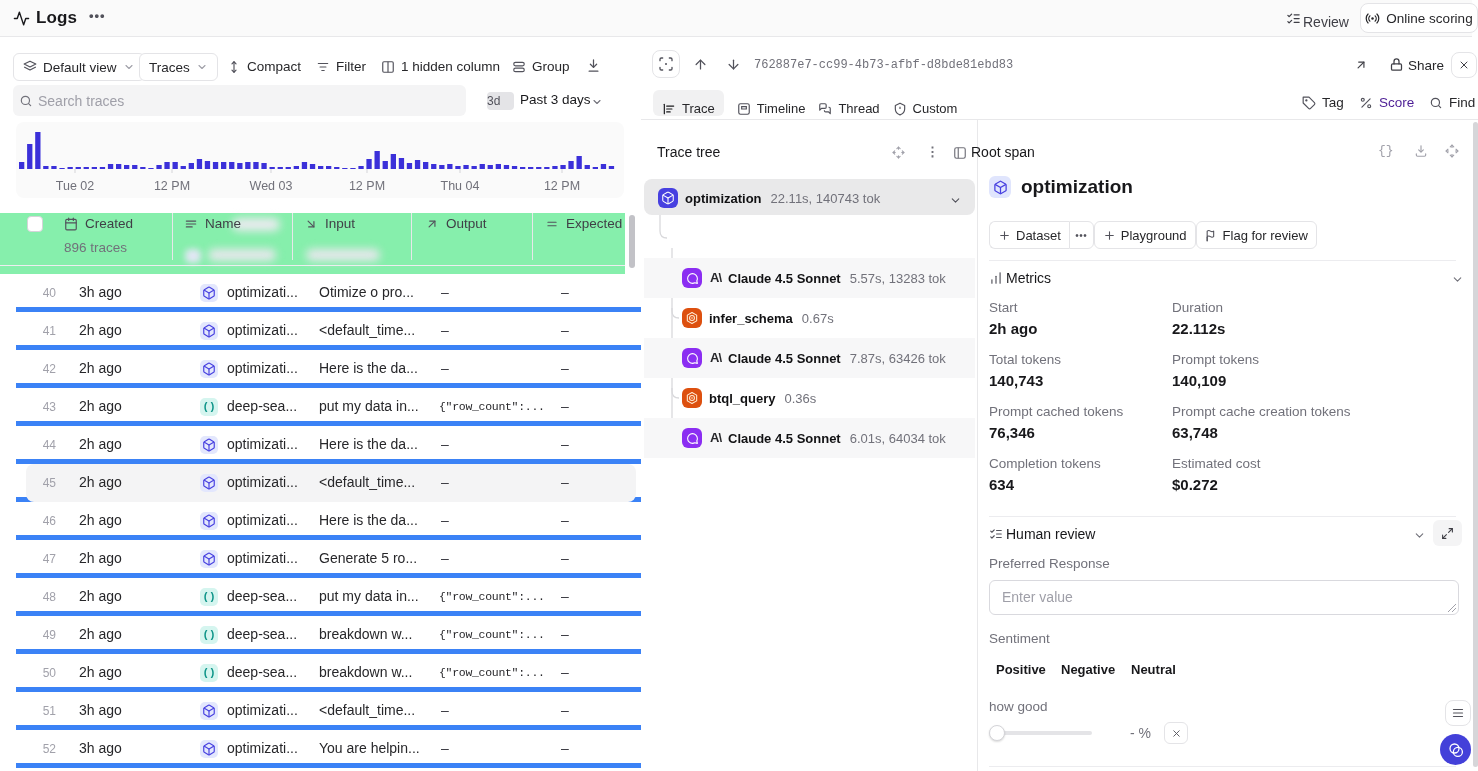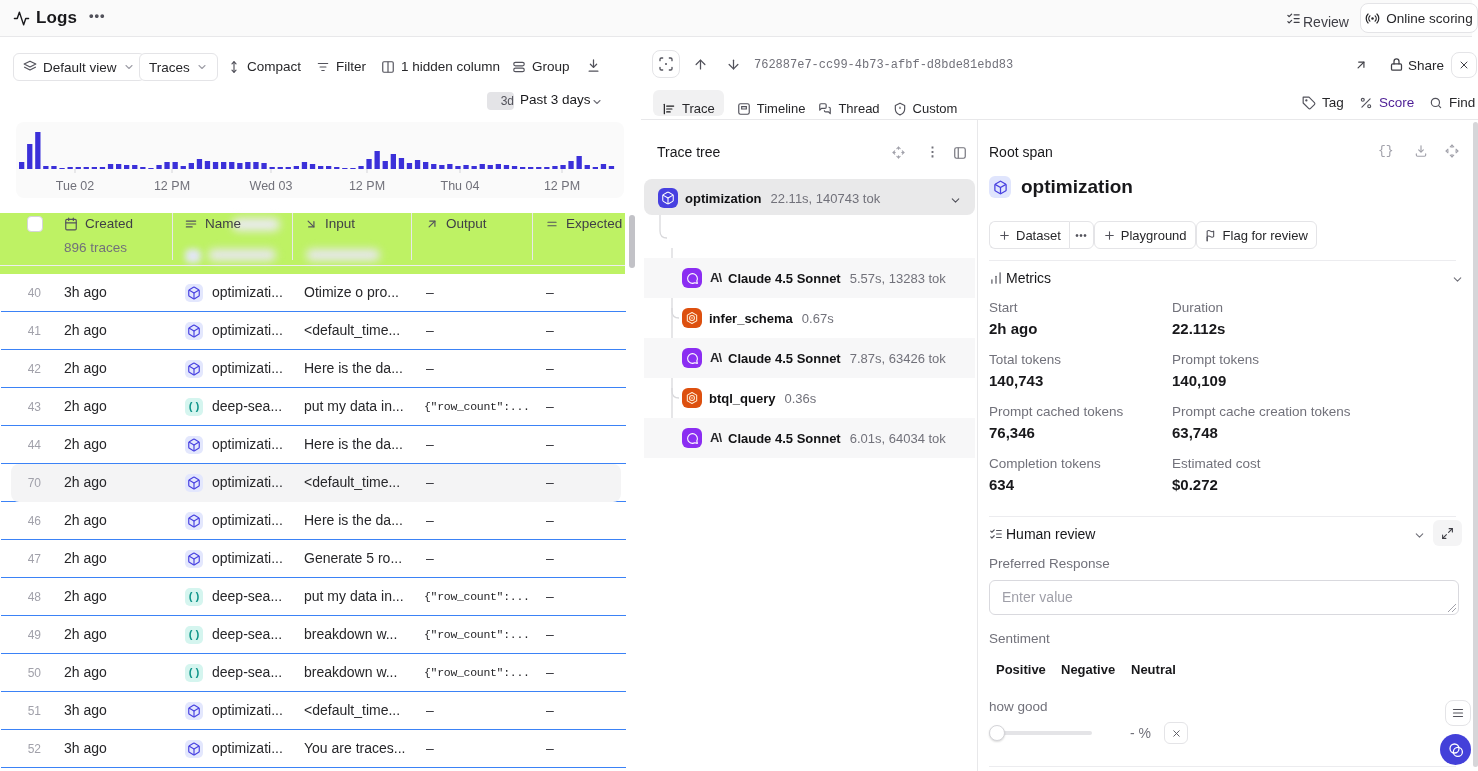--- a/index.html
+++ b/index.html
@@ -23,28 +23,28 @@
 
 #leftpanel { position:absolute; left:0; top:37px; width:725px; height:734px; background:#fff;
   border-right:1px solid #e8e8ea; }
 .toolbtn { position:absolute; top:16px; height:28px; border:1px solid #e4e4e7; border-radius:6px;
   display:flex; align-items:center; padding:0 9px; gap:6px; font-size:13.5px; color:#27272a; background:#fff;}
 .flatbtn { position:absolute; top:22px; display:flex; align-items:center; gap:6px; font-size:13.5px; color:#27272a; }
 #searchbox { position:absolute; left:13px; top:48px; width:453px; height:31px; background:#f4f4f5;
   border-radius:6px; display:flex; align-items:center; padding:0 6px; gap:5px; }
 #searchbox span { color:#9f9fa8; font-size:14px; }
 #badge3d { position:absolute; left:487px; top:55px; width:27px; height:18px; background:#e4e4e7;
-  border-radius:4px; font-size:12px; color:#52525b; text-align:right; line-height:18px; }
+  border-radius:4px; font-size:12px; color:#52525b; text-align:left; line-height:18px; }
 #past3 { position:absolute; left:520px; top:55px; font-size:13.5px; font-weight:500; color:#18181b;text-align:center; }
 #chartpanel { position:absolute; left:16px; top:85px; width:608px; height:76px; background:#fafafa; border-radius:8px; }
 
 
 #tablewrap { position:absolute; left:0; top:176px; width:625px; height:558px; }
 .th-label { font-size:13.5px; color:#3f3f46; font-weight:500; display:flex; gap:7px; align-items:center;}
-.trow { position:absolute; left:1px; width:625px; height:38px; border-bottom:1px solid #3b82f6; }
+.trow { position:absolute; left:16px; width:625px; height:38px; border-bottom:5px solid #3b82f6; }
 .rn { position:absolute; left:0; width:40px; text-align:right; top:12px; font-size:12px; color:#a1a1aa; }
 .tago { position:absolute; left:63px; top:10px; font-size:14px; color:#27272a; }
 .nicon { position:absolute; left:184px; top:10px; width:18px; height:18px; border-radius:5px; }
 .nm { position:absolute; left:211px; top:10px; font-size:14px; color:#27272a; }
 .inp { position:absolute; left:303px; top:10px; font-size:14px; color:#27272a; }
 .outp { position:absolute; left:425px; top:10px; font-size:14px; color:#3f3f46; }
 .outj { position:absolute; left:423px; top:12px; font-size:11.5px; letter-spacing:-0.3px; color:#27272a; font-family:"Liberation Mono",monospace; }
 .expc { position:absolute; left:545px; top:10px; font-size:14px; color:#3f3f46; }
 
 
@@ -141,20 +141,27 @@
         <rect x="3" y="14" width="18" height="6" rx="3"></rect>
       </svg>
     Group
   </div>
   <svg class="abs" style="left:586px;top:21px" width="15" height="15" viewBox="0 0 24 24" fill="none" stroke="#52525b" stroke-width="2" stroke-linecap="round" stroke-linejoin="round">
       <path d="M12 3v12"></path>
       <path d="m7 10 5 5 5-5"></path>
       <path d="M5 21h14"></path>
     </svg>
 
+  <div id="searchbox">
+    <svg width="14" height="14" viewBox="0 0 24 24" fill="none" stroke="#71717a" stroke-width="2" stroke-linecap="round">
+        <circle cx="11" cy="11" r="7"></circle>
+        <path d="m20 20-3.5-3.5"></path>
+      </svg>
+    <span>Search traces</span>
+  </div>
   <div id="badge3d">3d</div>
   <div id="past3">Past 3 days</div>
   <svg class="abs" style="left:591px;top:59px" width="12" height="12" viewBox="0 0 24 24" fill="none" stroke="#71717a" stroke-width="2.2" stroke-linecap="round" stroke-linejoin="round">
       <path d="m6 9 6 6 6-6"></path>
     </svg>
 
   <div id="chartpanel">
       <svg id="chartsvg" width="608" height="76">
         <rect x="3.0" y="40" width="5.3" height="7" fill="#3b30d9"></rect>
         <rect x="11.1" y="22" width="5.3" height="25" fill="#3b30d9"></rect>
@@ -239,21 +246,21 @@
         <line x1="351" y1="47" x2="351" y2="51" stroke="#d4d4d8" stroke-width="1"></line>
         <text x="351" y="68" font-size="12.5" fill="#71717a" text-anchor="middle" font-family="Liberation Sans">12 PM</text>
         <line x1="444" y1="47" x2="444" y2="51" stroke="#d4d4d8" stroke-width="1"></line>
         <text x="444" y="68" font-size="12.5" fill="#71717a" text-anchor="middle" font-family="Liberation Sans">Thu 04</text>
         <line x1="546" y1="47" x2="546" y2="51" stroke="#d4d4d8" stroke-width="1"></line>
         <text x="546" y="68" font-size="12.5" fill="#71717a" text-anchor="middle" font-family="Liberation Sans">12 PM</text>
       </svg>
     </div>
 
   <div id="tablewrap">
-      <div class="abs" style="left:0;top:0;width:625px;height:61px;background:#bef264;">
+      <div class="abs" style="left:0;top:0;width:625px;height:61px;background:#86efac;">
         <div class="abs" style="left:232px;top:5px;width:48px;height:13px;background:#eaeaef;border-radius:7px;filter:blur(4px);"></div>
         <div class="abs" style="left:185px;top:36px;width:16px;height:14px;background:#e2e6f4;border-radius:5px;filter:blur(3px);"></div>
         <div class="abs" style="left:208px;top:36px;width:68px;height:12px;background:#e7e7ec;border-radius:7px;filter:blur(4px);"></div>
         <div class="abs" style="left:306px;top:36px;width:74px;height:12px;background:#e7e7ec;border-radius:7px;filter:blur(4px);"></div>
         <div class="abs" style="left:27px;top:3px;width:16px;height:16px;border:1px solid #d4d4d8;border-radius:4px;background:#fff;"></div>
         <div class="th-label abs" style="left:64px;top:3px;"><svg width="14" height="14" viewBox="0 0 24 24" fill="none" stroke="#52525b" stroke-width="2" stroke-linecap="round" stroke-linejoin="round">
             <rect x="3" y="4" width="18" height="18" rx="2"></rect>
             <path d="M16 2v4"></path>
             <path d="M8 2v4"></path>
             <path d="M3 10h18"></path>
@@ -348,21 +355,21 @@
             <path d="M12 22V12"></path>
           </svg>
         </div>
         <div class="nm">optimizati...</div>
         <div class="inp">Here is the da...</div>
         <div class="outp">–</div>
         <div class="expc">–</div>
       </div>
       <div class="trow" style="top:251px;">
         <div class="abs" style="left:10px;top:0;width:610px;height:38px;background:#f4f4f5;border-radius:8px;"></div>
-        <div class="rn">70</div>
+        <div class="rn">45</div>
         <div class="tago">2h ago</div>
         <div class="nicon" style="background:#e3e7fd;">
           <svg style="margin:2px" width="14" height="14" viewBox="0 0 24 24" fill="none" stroke="#4740e0" stroke-width="2" stroke-linejoin="round">
             <path d="M21 8a2 2 0 0 0-1-1.73l-7-4a2 2 0 0 0-2 0l-7 4A2 2 0 0 0 3 8v8a2 2 0 0 0 1 1.73l7 4a2 2 0 0 0 2 0l7-4A2 2 0 0 0 21 16Z"></path>
             <path d="m3.3 7 8.7 5 8.7-5"></path>
             <path d="M12 22V12"></path>
           </svg>
         </div>
         <div class="nm">optimizati...</div>
         <div class="inp">&lt;default_time...</div>
@@ -451,21 +458,21 @@
         <div class="rn">52</div>
         <div class="tago">3h ago</div>
         <div class="nicon" style="background:#e3e7fd;">
           <svg style="margin:2px" width="14" height="14" viewBox="0 0 24 24" fill="none" stroke="#4740e0" stroke-width="2" stroke-linejoin="round">
             <path d="M21 8a2 2 0 0 0-1-1.73l-7-4a2 2 0 0 0-2 0l-7 4A2 2 0 0 0 3 8v8a2 2 0 0 0 1 1.73l7 4a2 2 0 0 0 2 0l7-4A2 2 0 0 0 21 16Z"></path>
             <path d="m3.3 7 8.7 5 8.7-5"></path>
             <path d="M12 22V12"></path>
           </svg>
         </div>
         <div class="nm">optimizati...</div>
-        <div class="inp">You are traces...</div>
+        <div class="inp">You are helpin...</div>
         <div class="outp">–</div>
         <div class="expc">–</div>
       </div>
       <div class="abs" style="left:629px;top:2px;width:6px;height:53px;background:#c2c2c7;border-radius:3px;"></div>
     </div>
 </div>
 
 <div id="rightpanel">
 
   <div class="abs" style="left:11px;top:13px;width:28px;height:28px;border:1px solid #e4e4e7;border-radius:8px;">
@@ -649,21 +656,21 @@
             <path d="M21 12a9 9 0 1 0-9 9c1.5 0 3-.3 4.2-1L21 21l-1-4.8c.7-1.2 1-2.7 1-4.2z" stroke-linejoin="round"></path>
           </svg>
         </div>
         <div style="margin-left:8px;margin-top:-2px;position:relative;"><span style="font-weight:700;color:#27272a;font-size:13px;letter-spacing:-1px;">A\</span></div>
         <div class="ttname">Claude 4.5 Sonnet</div>
         <div class="tttime">6.01s, 64034 tok</div>
       </div>
     </div>
 
   <div id="rootspan">
-      <div class="abs" style="left:348px;top:107px;font-size:14px;font-weight:500;color:#18181b;">Root span</div>
+      <div class="abs" style="left:330px;top:107px;font-size:14px;font-weight:500;color:#18181b;">Root span</div>
       <div class="abs" style="left:737px;top:106px;color:#a1a1aa;font-size:13px;font-family:'Liberation Mono',monospace;">{}</div>
       <svg class="abs" style="left:773px;top:107px" width="14" height="14" viewBox="0 0 24 24" fill="none" stroke="#a1a1aa" stroke-width="2" stroke-linecap="round" stroke-linejoin="round">
         <path d="M12 3v10"></path>
         <path d="m8 10 4 4 4-4"></path>
         <path d="M4 17v2a2 2 0 0 0 2 2h12a2 2 0 0 0 2-2v-2"></path>
       </svg>
       <svg class="abs" style="left:804px;top:107px" width="14" height="14" viewBox="0 0 24 24" fill="none" stroke="#a1a1aa" stroke-width="2" stroke-linecap="round" stroke-linejoin="round">
         <path d="M12 2v4"></path>
         <path d="M12 18v4"></path>
         <path d="M2 12h4"></path>

